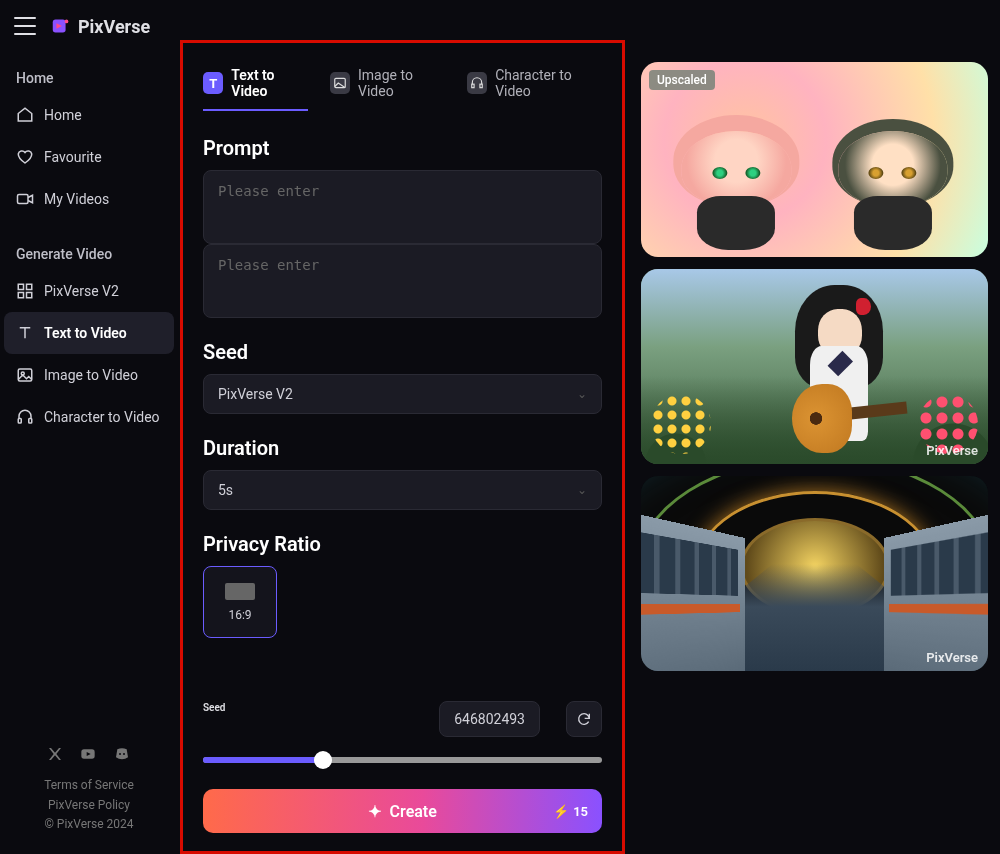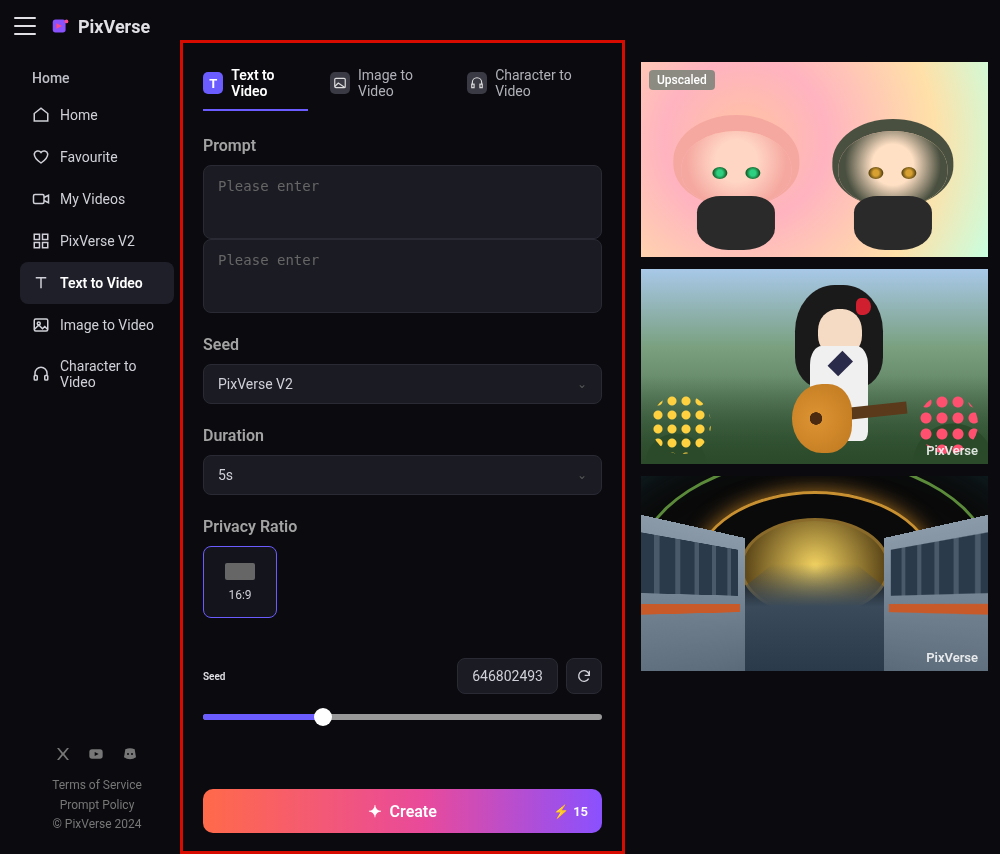--- a/index.html
+++ b/index.html
@@ -30,21 +30,21 @@
     display: flex; align-items: center; gap: 6px;
     font-weight: 700; font-size: 18px;
   }
   .brand-icon svg { display: block; }
   .layout {
     display: flex;
     height: calc(854px - 52px);
   }
   .sidebar {
     width: 180px;
-    padding: 10px 6px 20px 20px;
+    padding: 10px 6px 20px 4px;
     display: flex; flex-direction: column;
   }
   .side-section-label {
     font-size: 14px; color: #bfbfc8;
     padding: 8px 12px;
     font-weight: 500;
   }
   .side-item {
     display: flex; align-items: center; gap: 10px;
     padding: 12px 12px;
@@ -105,23 +105,23 @@
   }
   .tab .tab-icon {
     width: 22px; height: 22px;
     border-radius: 5px;
     display: flex; align-items: center; justify-content: center;
     font-size: 13px; font-weight: 700;
   }
   .tab.active .tab-icon { background: #6b5cff; color: #fff; }
   .tab:not(.active) .tab-icon { background: #3a3a44; color: #ddd; }
   .field-label {
-    font-size: 16px; font-weight: 600;
+    font-size: 20px; font-weight: 600;
     margin: 22px 0 10px 0;
-    color: #a3a3a3;
+    color: #ffffff;
   }
   .textarea {
     width: 100%;
     background: #1b1b24;
     border: 1px solid #2a2a34;
     border-radius: 8px;
     padding: 12px 14px;
     color: #e0e0e5;
     font-size: 14px;
     resize: none;
@@ -154,21 +154,21 @@
   .ar-shape {
     background: #666;
     border-radius: 2px;
   }
   .ar-label { font-size: 12px; color: #d0d0d8; }
   .seed-row {
     display: flex; justify-content: space-between; align-items: center;
     margin-top: 40px;
   }
   .seed-label { font-size: 10px; font-weight: 600; }
-  .seed-controls { display: flex; gap: 8px; }
+  .seed-controls { display: flex; gap: 26px; margin-top: 23px; }
   .seed-box {
     background: #1b1b24; border: 1px solid #2a2a34;
     border-radius: 8px; height: 36px;
     padding: 0 14px;
     display: flex; align-items: center;
     font-size: 14px; color: #d0d0d8;
   }
   .refresh-btn {
     width: 36px; height: 36px;
     background: #1b1b24; border: 1px solid #2a2a34;
@@ -211,21 +211,21 @@
     display: flex; align-items: center; gap: 4px;
     font-size: 13px;
   }
   .gallery {
     flex: 1;
     display: flex; flex-direction: column; gap: 12px;
     padding-top: 10px;
   }
   .card {
     position: relative;
-    border-radius: 0;
+    border-radius: 17px;
     overflow: hidden;
     height: 195px;
   }
   .badge {
     position: absolute; top: 8px; left: 8px;
     background: rgba(120,130,120,0.85);
     color: #fff; font-size: 12px;
     padding: 3px 8px; border-radius: 4px;
     font-weight: 500;
     z-index: 2;
@@ -327,20 +327,21 @@
     <div class="side-item">
       <span class="side-icon">
           <svg width="18" height="18" viewBox="0 0 24 24" fill="none" stroke="currentColor" stroke-width="2">
             <rect x="2" y="6" width="14" height="12" rx="2"></rect>
             <path d="M16 10 L22 7 V17 L16 14"></path>
           </svg>
         </span>
       <span>My Videos</span>
     </div>
 
+    <div class="side-section-label" style="margin-top:18px">Generate Video</div>
     <div class="side-item">
       <span class="side-icon">
           <svg width="18" height="18" viewBox="0 0 24 24" fill="none" stroke="currentColor" stroke-width="2">
             <rect x="3" y="3" width="7" height="7"></rect>
             <rect x="14" y="3" width="7" height="7"></rect>
             <rect x="3" y="14" width="7" height="7"></rect>
             <rect x="14" y="14" width="7" height="7"></rect>
           </svg>
         </span>
       <span>PixVerse V2</span>
@@ -384,21 +385,21 @@
             <path d="M10 9 L16 12 L10 15 Z" fill="#0a0a0f"></path>
           </svg></span>
       <span><svg width="18" height="16" viewBox="0 0 24 24" fill="#777">
             <path d="M5 5 Q12 2 19 5 L21 17 Q17 20 12 20 Q7 20 3 17 Z"></path>
             <circle cx="9" cy="12" r="1.5" fill="#0a0a0f"></circle>
             <circle cx="15" cy="12" r="1.5" fill="#0a0a0f"></circle>
           </svg></span>
     </div>
     <div class="footer-links">
       <div>Terms of Service</div>
-      <div>Prompt Policy</div>
+      <div>PixVerse Policy</div>
       <div>© PixVerse 2024</div>
     </div>
   </aside>
 
   <main class="main">
     <section class="panel">
       <div class="tabs">
         <div class="tab active">
           <span class="tab-icon">T</span>
           <span>Text to Video</span>

